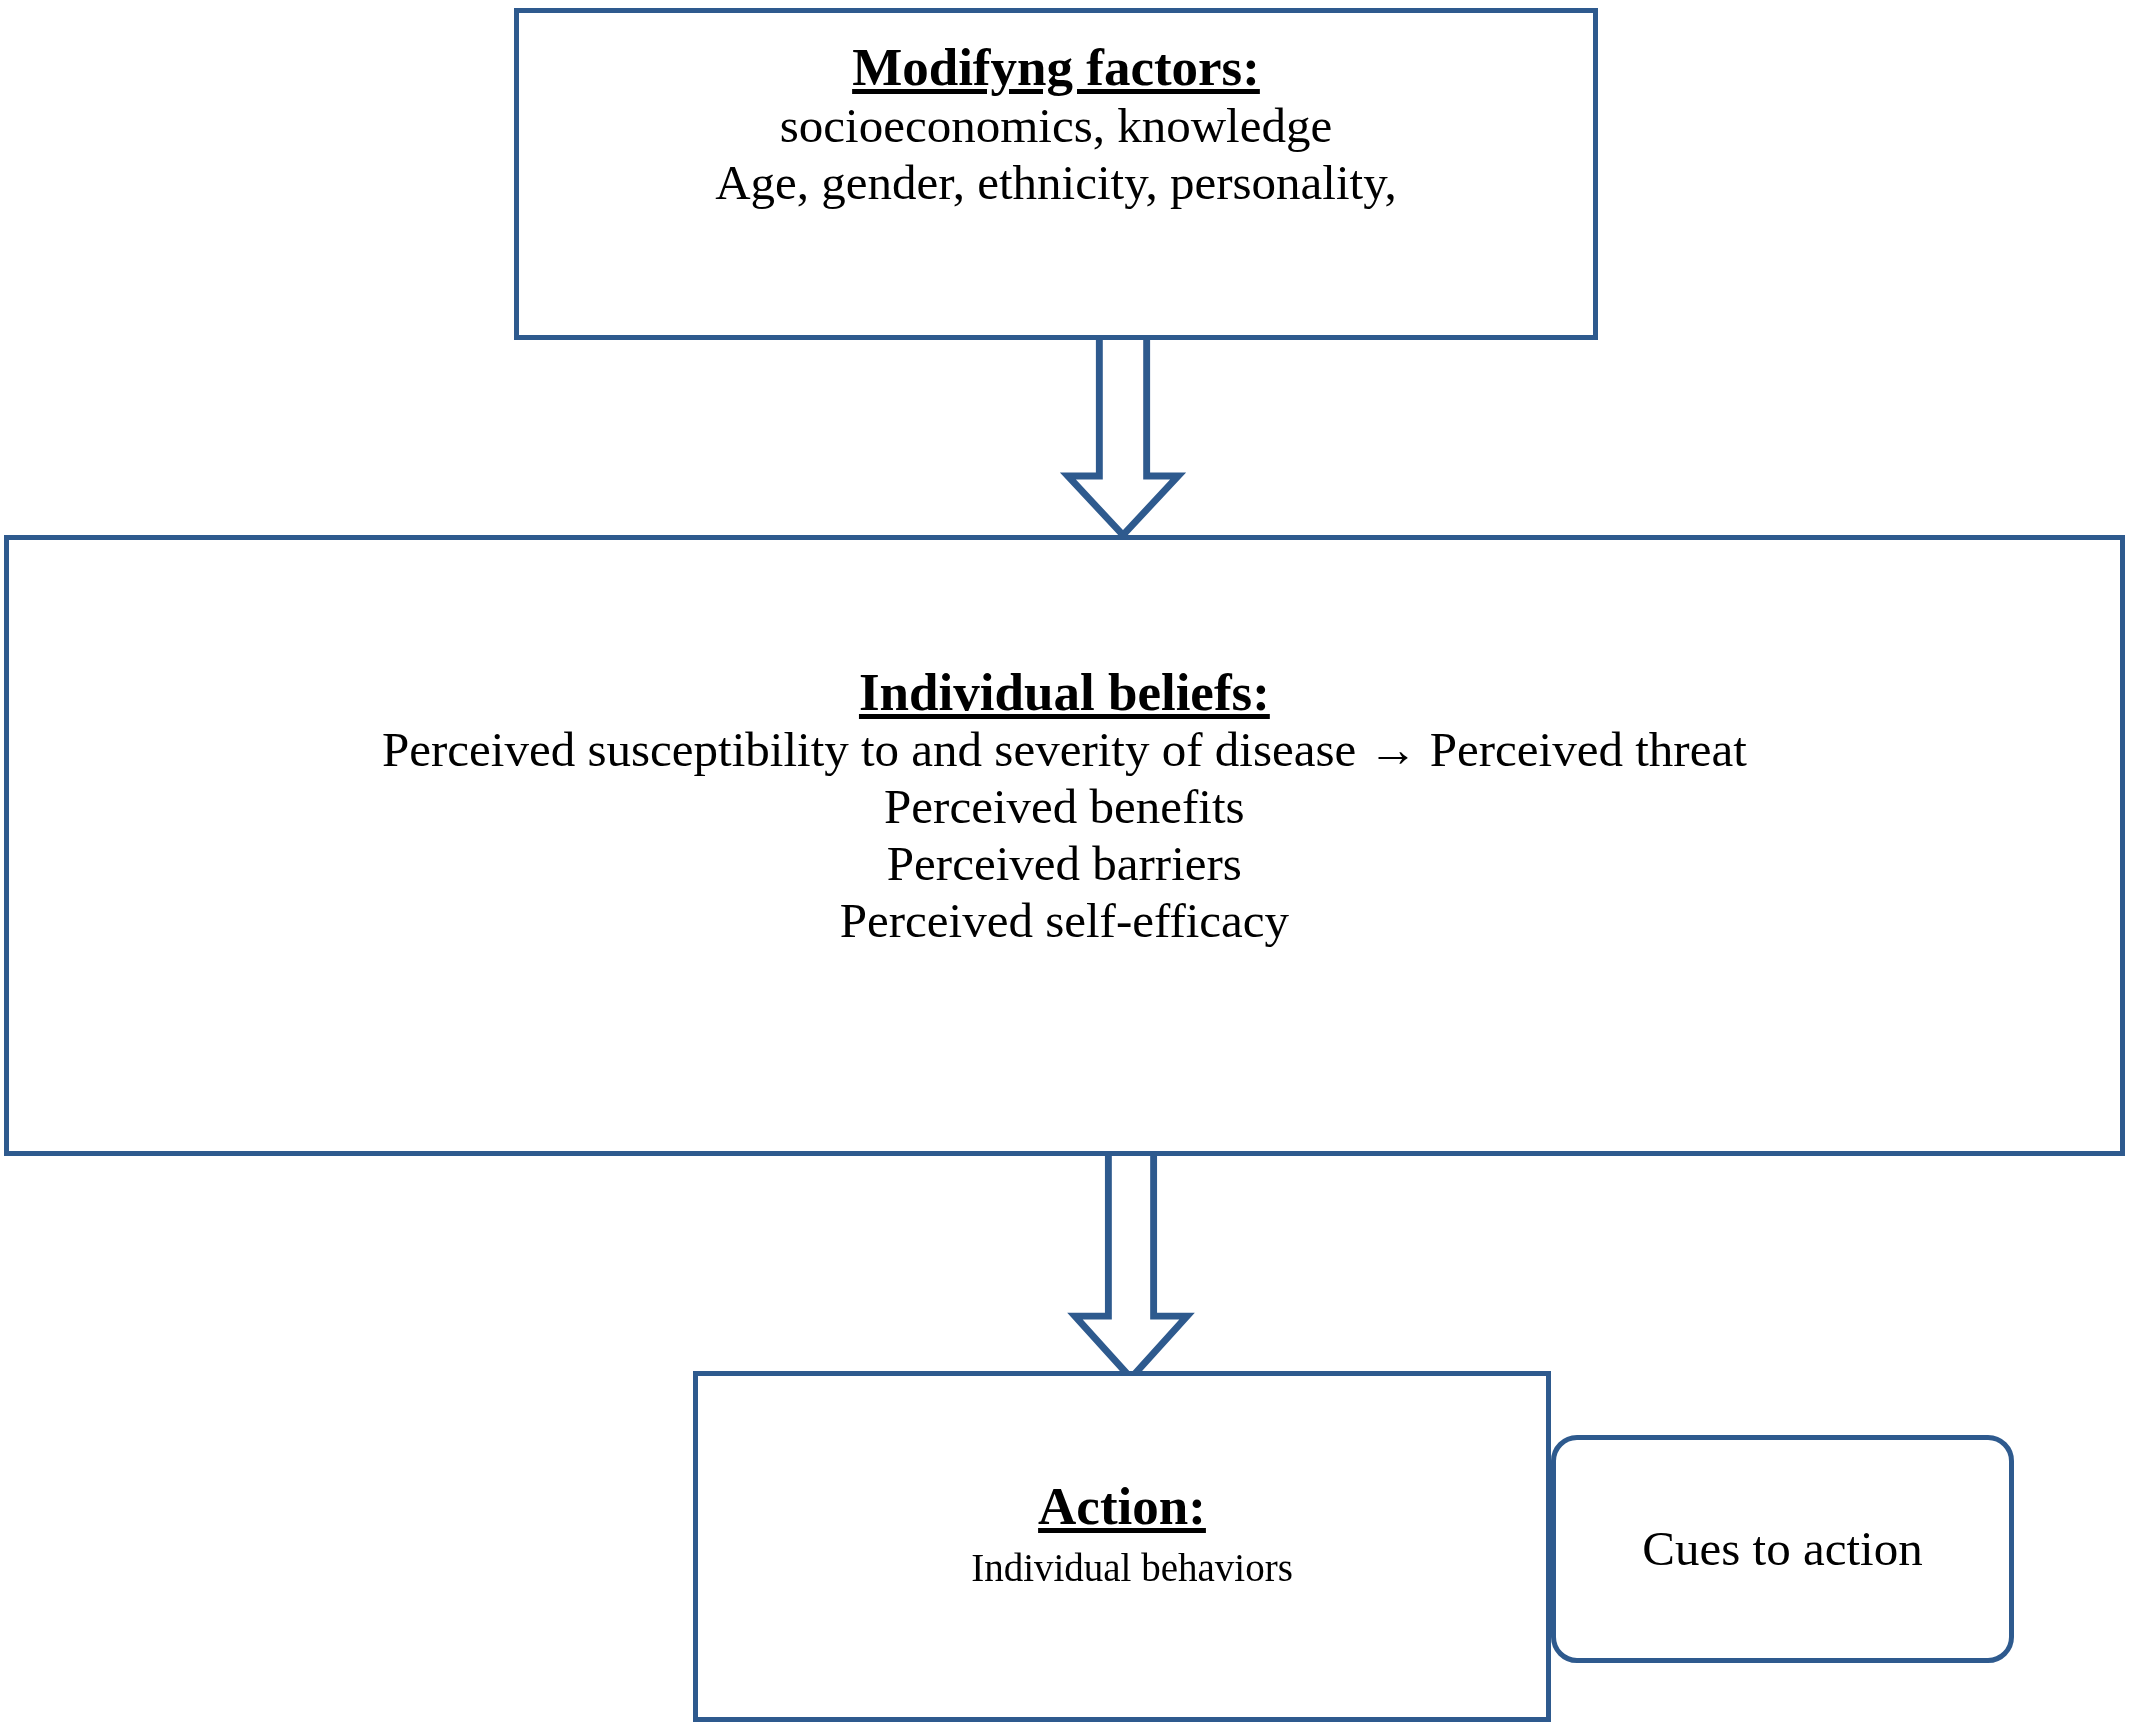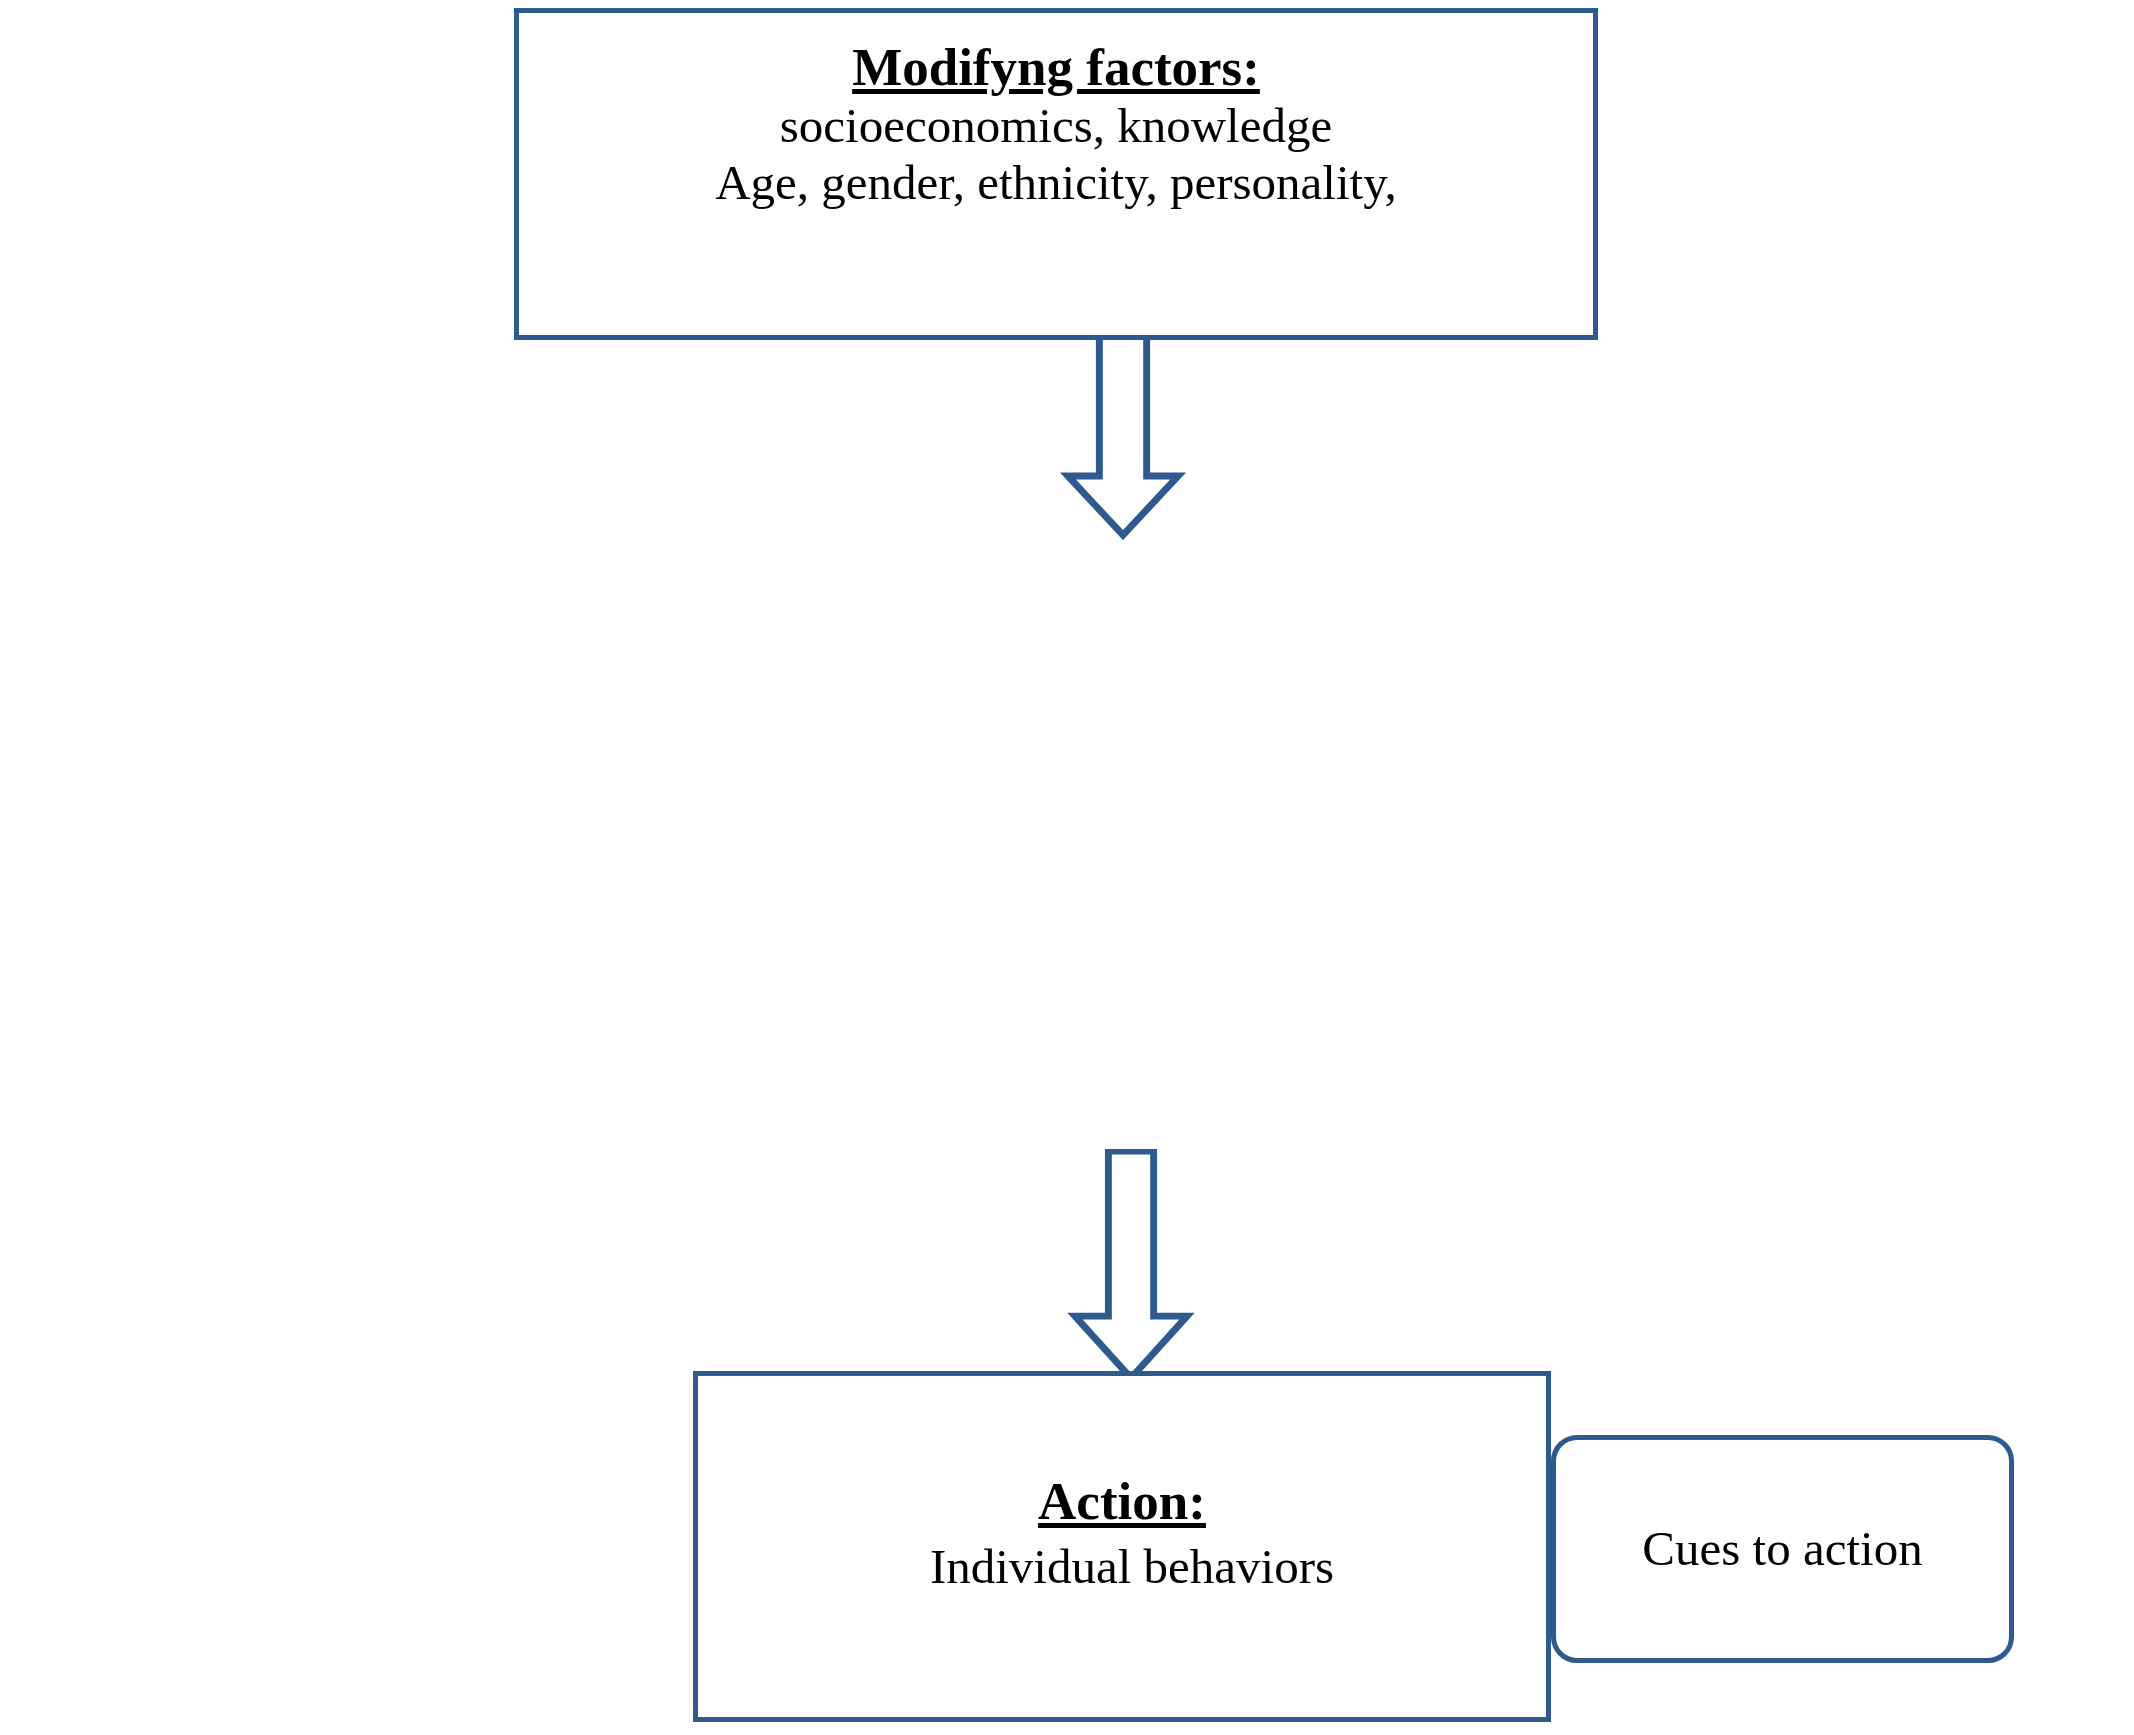--- a/index.html
+++ b/index.html
@@ -73,21 +73,21 @@
   #box-action {
     left: 693px;
     top: 1371px;
     width: 858px;
     height: 351px;
     justify-content: center;
     padding-bottom: 25.6px;
     gap: 8px;
   }
   #box-action .box-title { font-size: 53px; }
-  #box-action .box-line  { font-size: 49px; margin-left: 20px; }
+  #box-action .box-line  { font-size: 39px; margin-left: 20px; }
 
   
   #box-cues-to-action {
     left: 1551px;
     top: 1435px;
     width: 463px;
     height: 228px;
     justify-content: center;
     border-radius: 26px;
   }
@@ -117,20 +117,27 @@
   <div class="box" id="box-modifying-factors">
     <div class="box-title">Modifyng factors:</div>
     <div class="box-line">socioeconomics, knowledge</div>
     <div class="box-line">Age, gender, ethnicity, personality,</div>
   </div>
 
   <svg class="arrow-svg" id="arrow-factors-to-beliefs" width="158" height="207" viewBox="0 0 160 210">
     <polygon class="arrow-shape" points="56,2 104,2 104,145 136,145 80,205 24,145 56,145"></polygon>
   </svg>
 
+  <div class="box" id="box-individual-beliefs">
+    <div class="box-title">Individual beliefs:</div>
+    <div class="box-line">Perceived susceptibility to and severity of disease → Perceived threat</div>
+    <div class="box-line">Perceived benefits</div>
+    <div class="box-line">Perceived barriers</div>
+    <div class="box-line">Perceived self-efficacy</div>
+  </div>
 
   <svg class="arrow-svg" id="arrow-beliefs-to-action" width="158" height="236" viewBox="0 0 160 240">
     <polygon class="arrow-shape" points="57,2 103,2 103,170 137,170 80,233 23,170 57,170"></polygon>
   </svg>
 
   <div class="box" id="box-action">
     <div class="box-title">Action:</div>
     <div class="box-line">Individual behaviors</div>
   </div>
 

